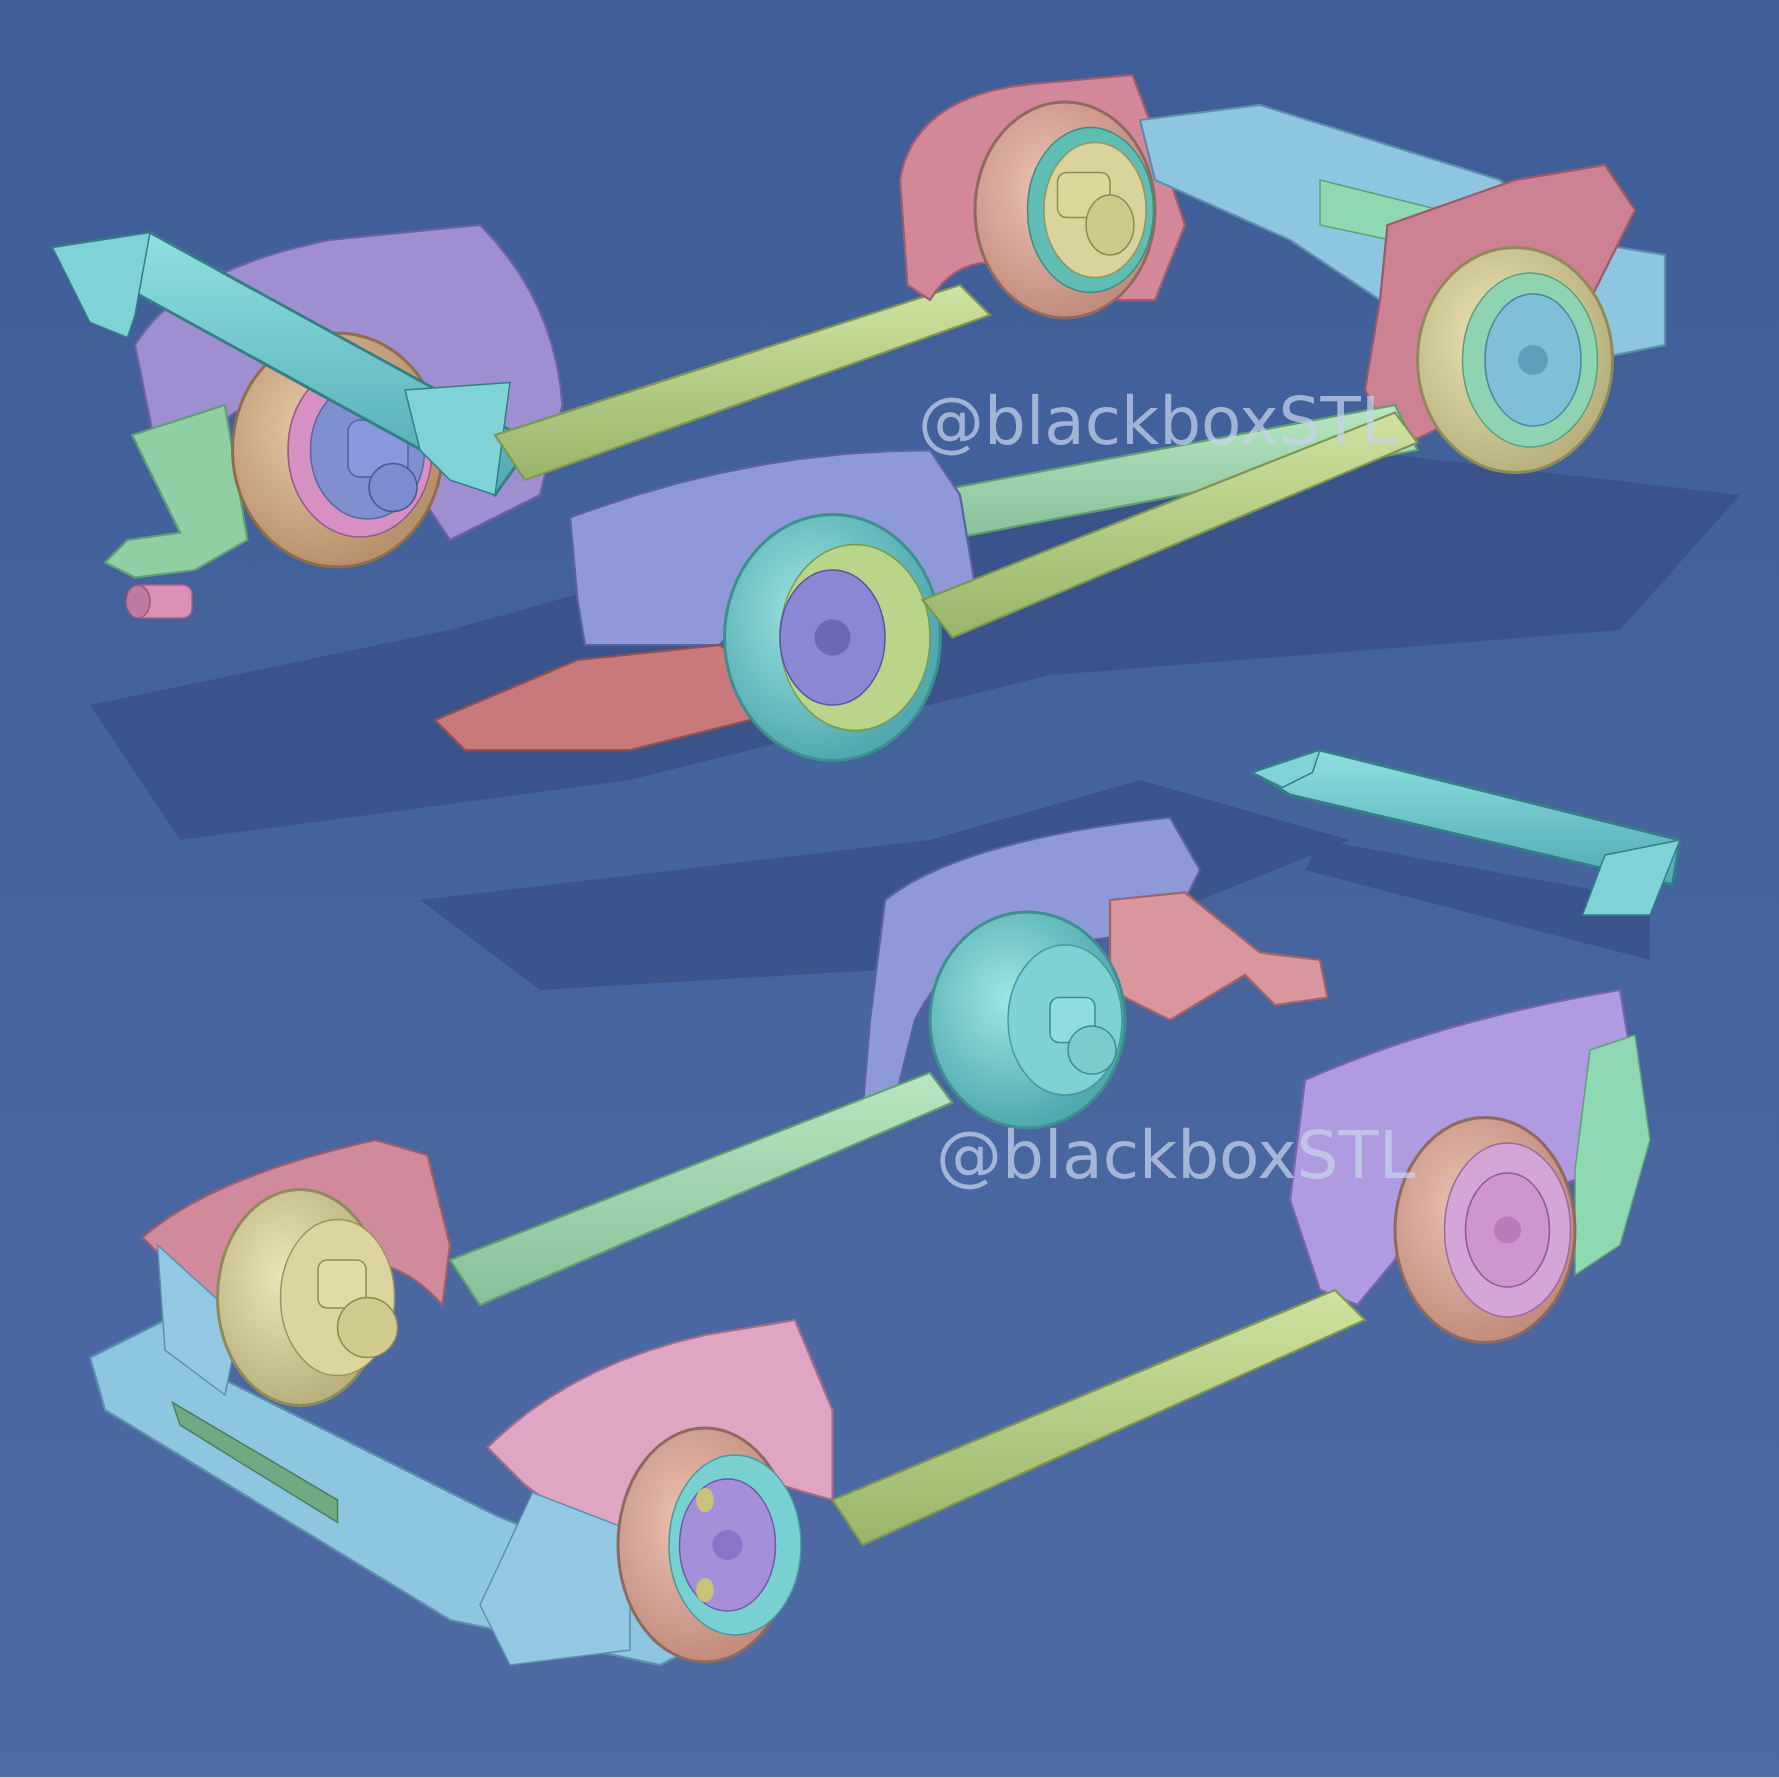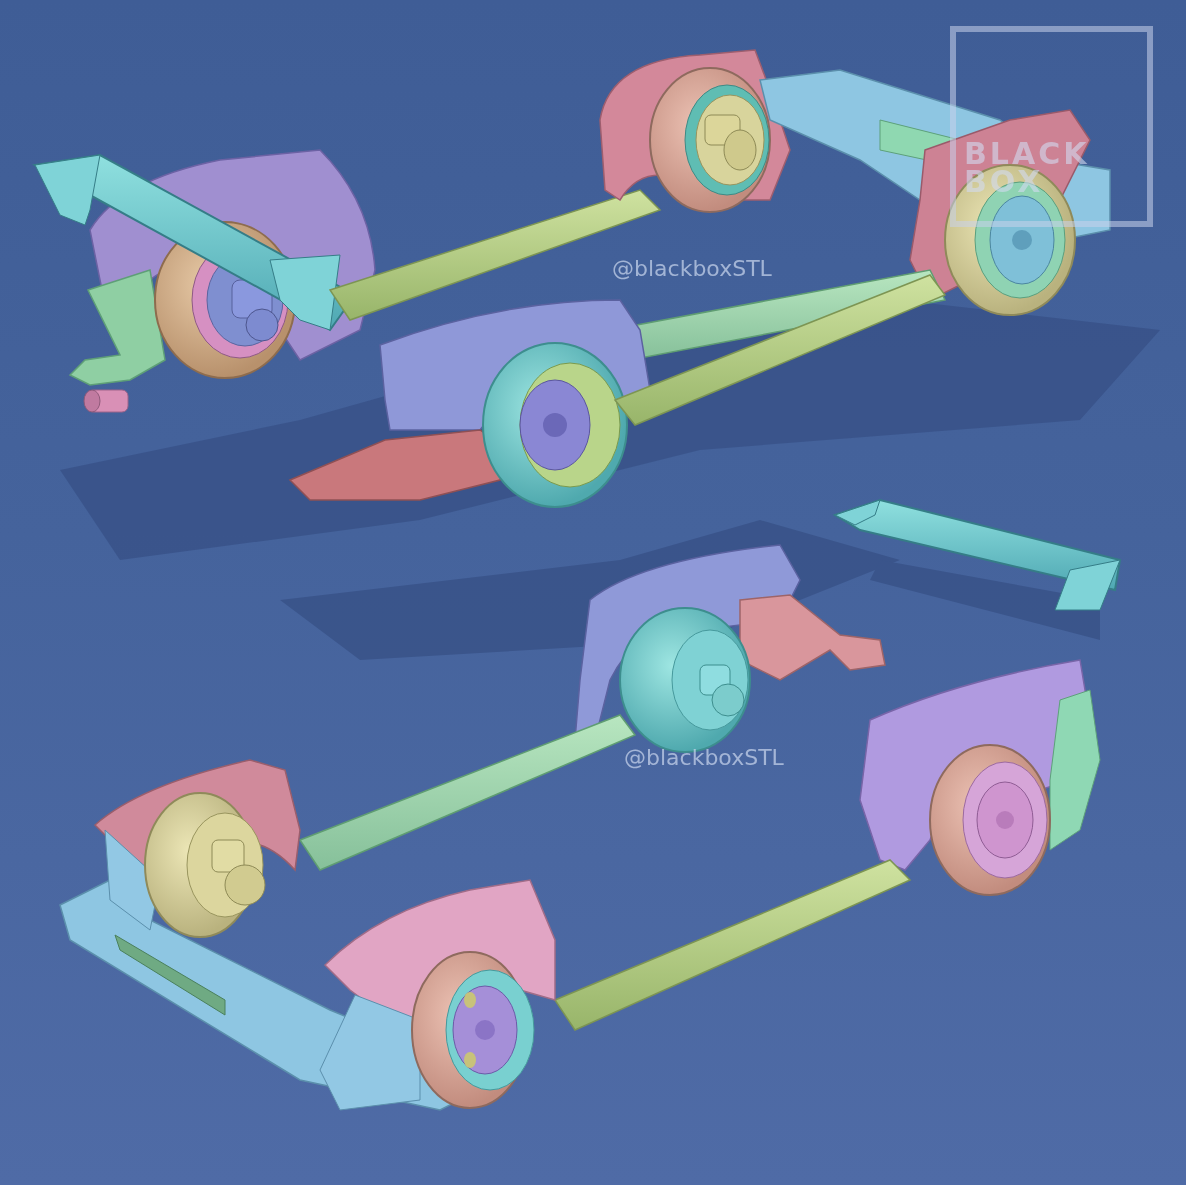--- a/index.html
+++ b/index.html
@@ -4,21 +4,21 @@
   <style>
     html, body { margin: 0; padding: 0; }
     body { width: 1186px; height: 1185px; overflow: hidden; font-family: "DejaVu Sans", sans-serif; }
     .canvas {
       position: relative; width: 1186px; height: 1185px;
       background: linear-gradient(180deg, #3f5d96 0%, #45639c 45%, #4f6ba6 100%);
     }
     svg.scene { position: absolute; left: 0; top: 0; }
     .watermark {
       position: absolute; font-family: "DejaVu Sans", sans-serif;
-      font-size: 22px; color: rgba(200, 212, 235, 0.72); letter-spacing: 0px;
+      font-size: 44px; color: rgba(200, 212, 235, 0.72); letter-spacing: 0px;
       white-space: nowrap;
     }
     .wm-top { left: 612px; top: 256px; }
     .wm-bottom { left: 624px; top: 745px; }
     .logo-box {
       position: absolute; left: 950px; top: 26px; width: 203px; height: 201px;
       border: 6px solid rgba(200, 210, 235, 0.55); box-sizing: border-box;
     }
     .logo-text {
       position: absolute; left: 8px; top: 108px; width: 190px;
@@ -182,19 +182,13 @@
       <ellipse cx="490" cy="1030" rx="44" ry="60" fill="#79d0d0" stroke="#46999c"></ellipse>
       <ellipse cx="485" cy="1030" rx="32" ry="44" fill="#a58fd8" stroke="#6c5aa8"></ellipse>
       <circle cx="485" cy="1030" r="10" fill="#8b74c6"></circle>
       <ellipse cx="470" cy="1000" rx="6" ry="8" fill="#c8c27a"></ellipse>
       <ellipse cx="470" cy="1060" rx="6" ry="8" fill="#c8c27a"></ellipse>
     </g>
   </svg>
 
   <div class="watermark wm-top">@blackboxSTL</div>
   <div class="watermark wm-bottom">@blackboxSTL</div>
-  <div class="logo-box">
-    <div class="logo-text">
-      <div>BLACK</div>
-      <div>BOX</div>
-    </div>
-  </div>
 </div>
 
 </body></html>

